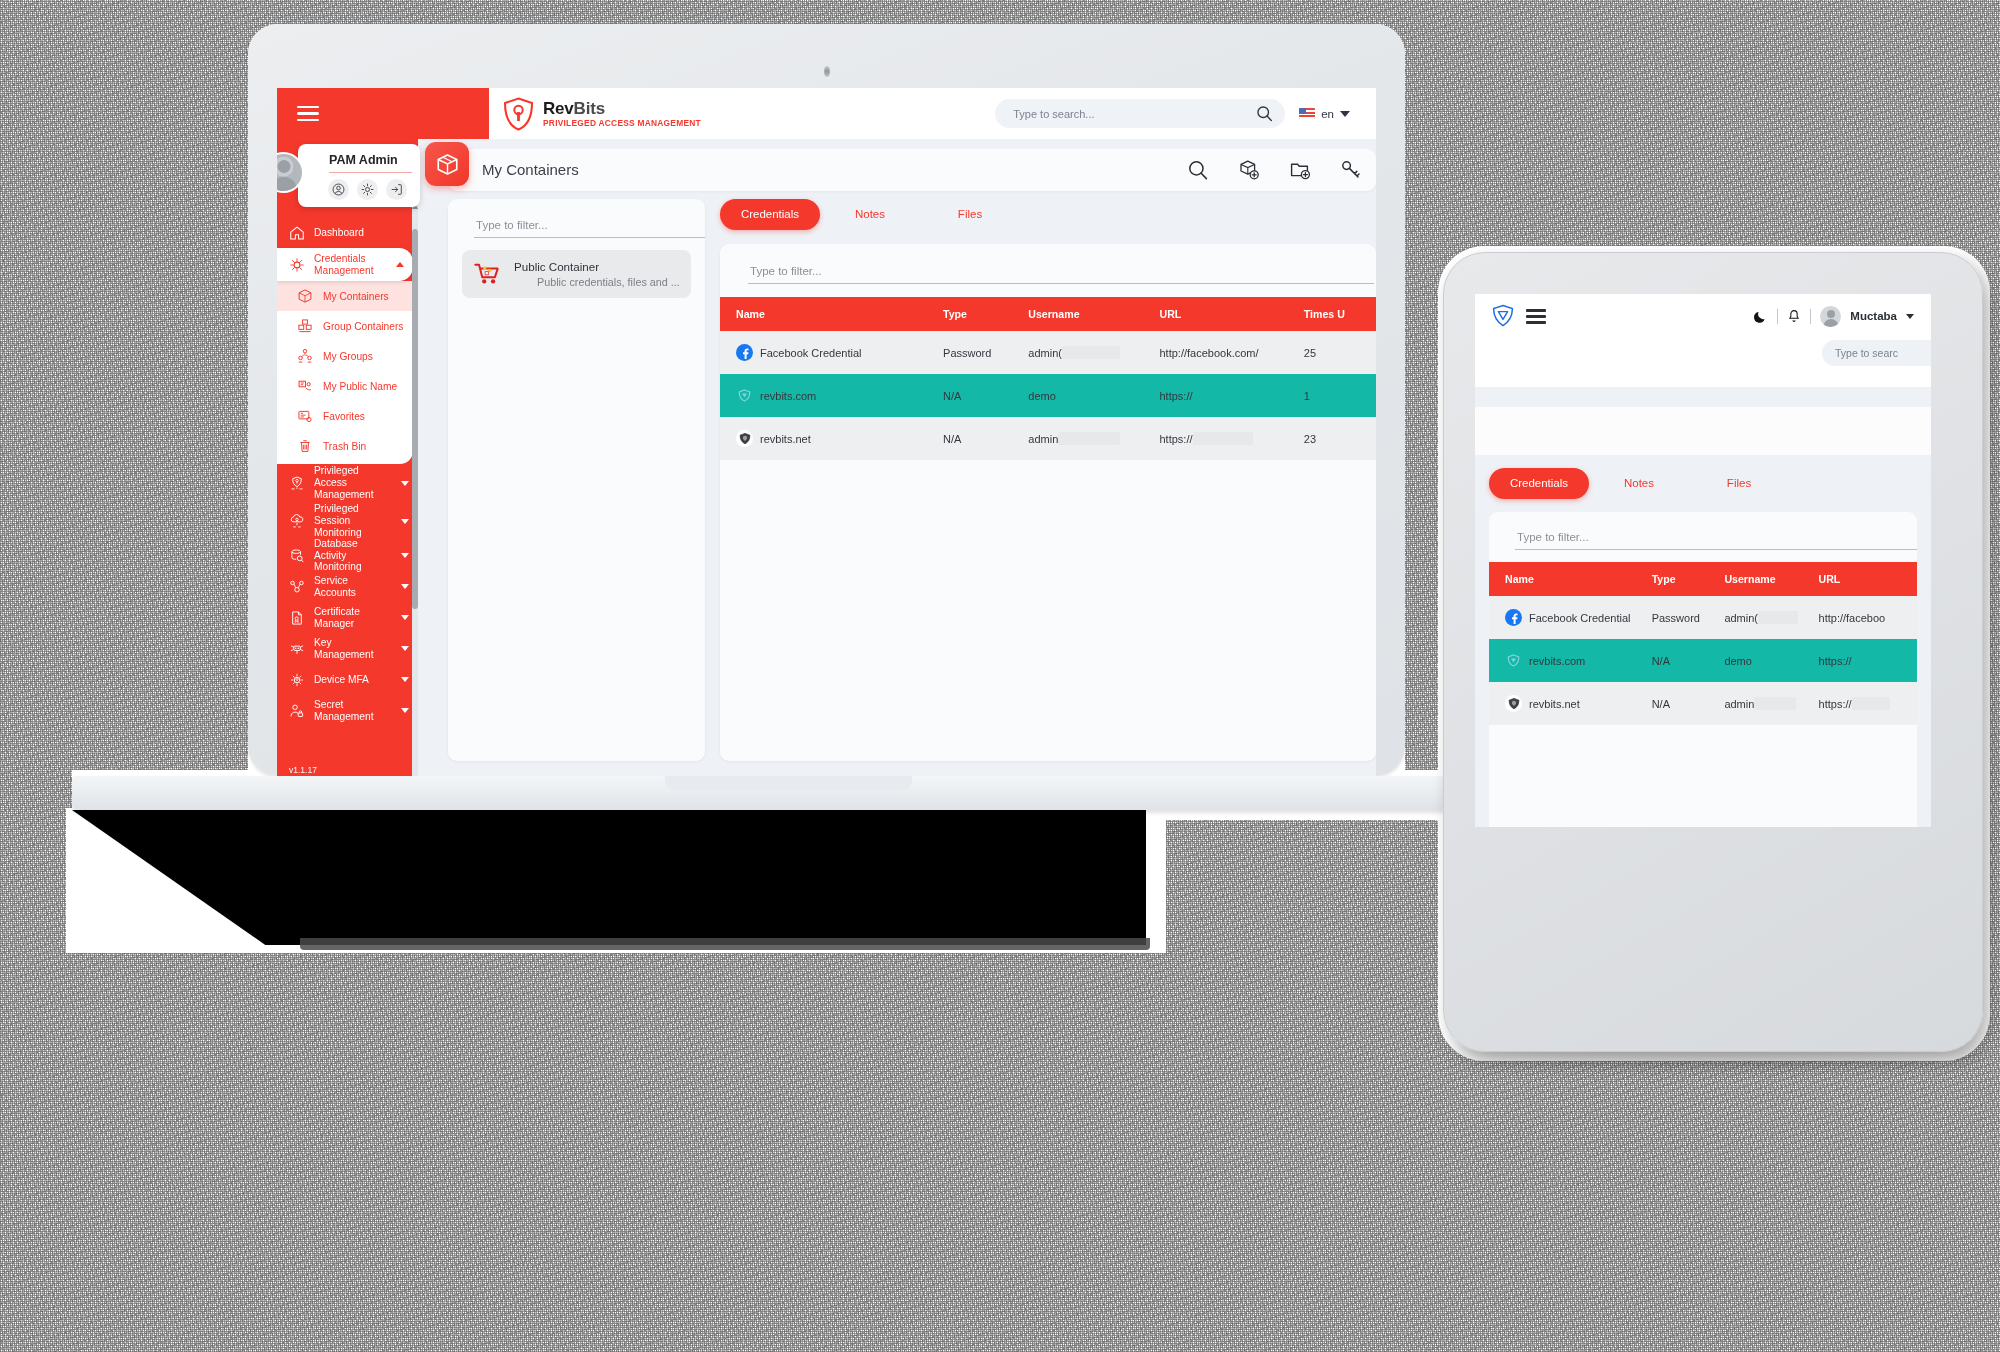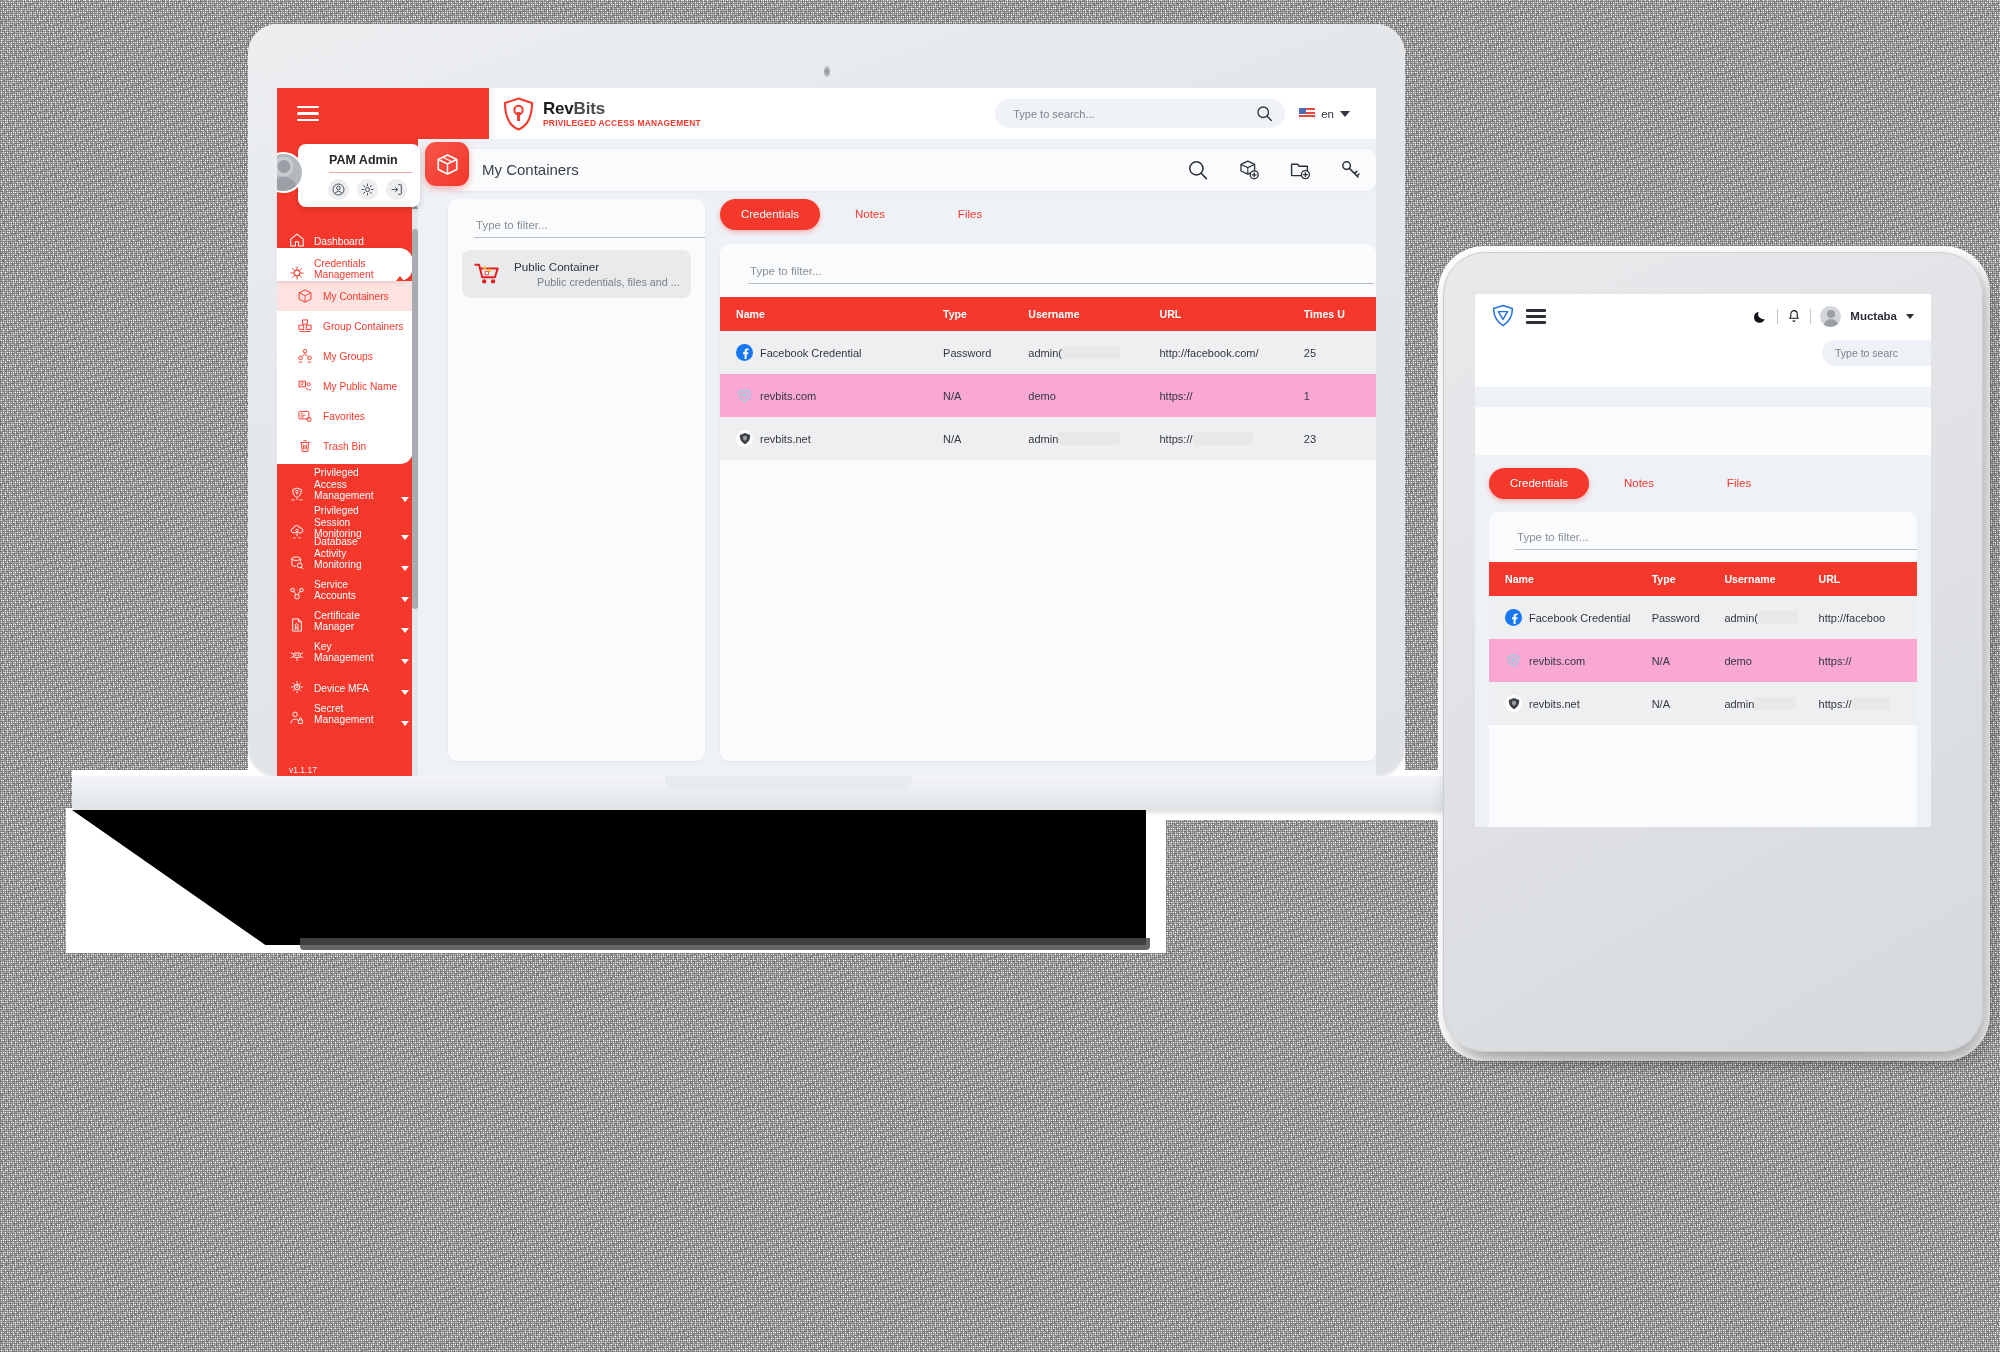--- a/index.html
+++ b/index.html
@@ -113,21 +113,21 @@
     border:2.5px solid #fff;overflow:hidden;z-index:4;
   }
   #avatar .head{position:absolute;left:50%;top:6px;transform:translateX(-50%);width:13px;height:13px;border-radius:50%;background:#9aa0a6;}
   #avatar .body{position:absolute;left:50%;bottom:-1px;transform:translateX(-50%);width:25px;height:15px;border-radius:12px 12px 0 0;background:#9aa0a6;}
   #pam-name{position:absolute;left:31px;top:9px;font-size:12.5px;font-weight:bold;color:#23262b;}
   #pam-rule{position:absolute;left:31px;top:28px;width:83px;height:1.4px;background:#f2a7a2;}
   #pam-actions{position:absolute;left:30px;top:35px;display:flex;gap:8px;}
   .circ-btn{width:21px;height:21px;border-radius:50%;background:#eceef0;display:flex;align-items:center;justify-content:center;cursor:pointer;}
   #nav{margin-top:78px;overflow:hidden;flex:1;position:relative;}
   .nav-item{
-    height:31px;display:flex;align-items:flex-end;gap:9px;padding:0 9px 0 12px;box-sizing:border-box;
+    height:31px;display:flex;align-items:center;gap:9px;padding:0 9px 0 12px;box-sizing:border-box;
     color:#fff;font-size:10.2px;cursor:pointer;position:relative;
   }
   .nav-item .ico{width:16px;height:16px;flex:0 0 16px;display:flex;align-items:center;justify-content:center;}
   .nav-item .lbl{flex:1;line-height:1.15;}
   .nav-item.tall{height:38px;}
   .nav-group-open{
     background:#fff;color:#F5382C;border-radius:0 14px 14px 0;margin-right:5px;
     height:33px;box-shadow:0 1px 4px rgba(0,0,0,.14);
   }
   #submenu{background:#fff;border-radius:0 0 13px 0;margin-right:5px;padding-bottom:3px;}
@@ -184,21 +184,21 @@
   #table-card{flex:1;margin-top:14px;padding:17px 0 0 0;overflow:hidden;min-height:0;position:relative;}
   #table-filter-wrap{padding:0 16px 0 16px;}
   table{width:100%;border-collapse:collapse;margin-top:13px;table-layout:fixed;}
   thead th{
     background:#F5382C;color:#fff;font-size:10.6px;text-align:left;padding:11px 0 11px 0;font-weight:bold;
   }
   thead th:first-child{padding-left:16px;}
   tbody td{font-size:11px;color:#33383e;padding:13px 0;}
   tbody td:first-child{padding-left:16px;}
   tbody tr.odd{background:#eeeff1;}
-  tbody tr.even{background:#f9a8d4;}
+  tbody tr.even{background:#14b8a6;}
   .cell-name{display:flex;align-items:center;gap:7px;}
   .favicon{width:17px;height:17px;flex:0 0 17px;border-radius:50%;display:flex;align-items:center;justify-content:center;}
   .redact{display:inline-block;background:#e7e8ea;border-radius:2px;height:13px;vertical-align:-2px;}
 
   
   #tablet{position:absolute;left:1443px;top:252px;width:540px;height:800px;}
   #tablet-frame{
     position:absolute;inset:0;border-radius:42px;
     background:linear-gradient(150deg,#e7e9eb 0%,#dfe1e4 50%,#d7dadd 100%);
     border:1px solid #c9ccd0;

